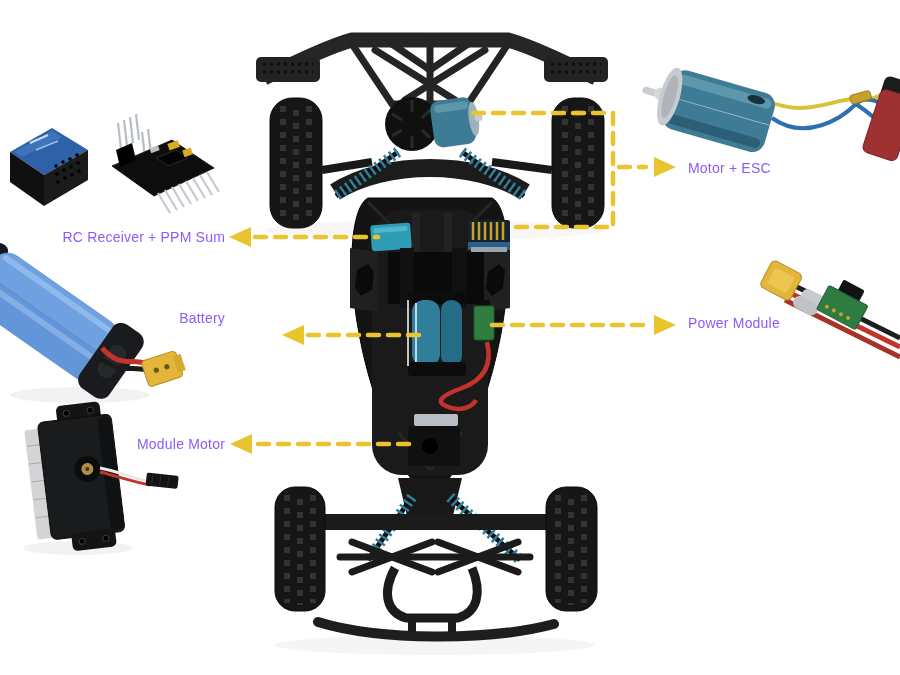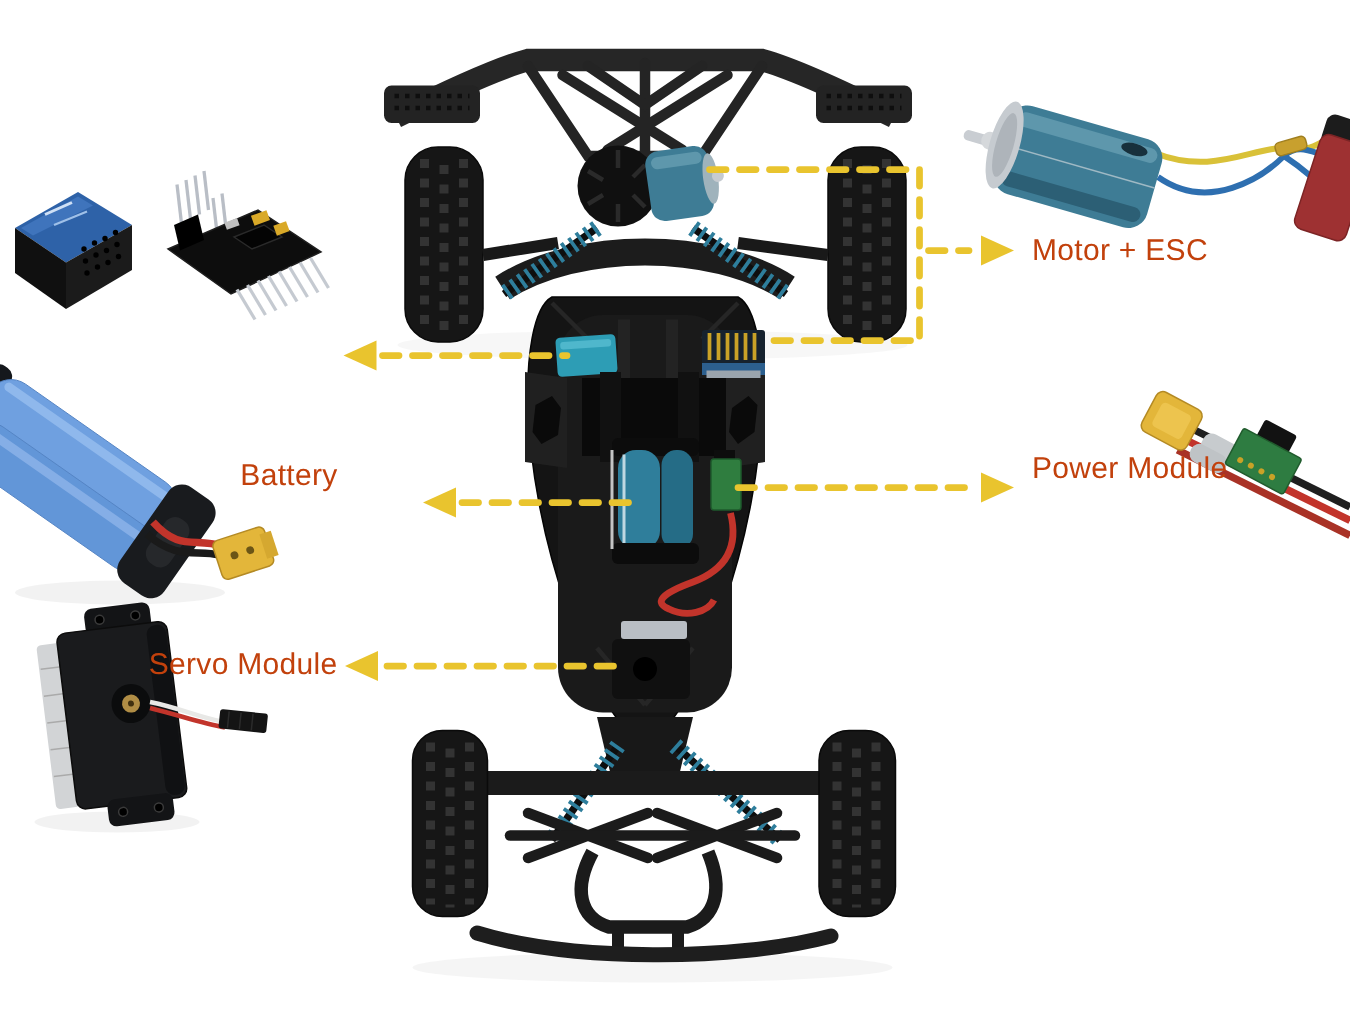--- a/index.html
+++ b/index.html
@@ -2,21 +2,21 @@
 <html><head>
 <meta charset="utf-8">
 <style>
   html,body{margin:0;padding:0;background:#ffffff;}
   .canvas{
     position:relative;width:900px;height:675px;background:#ffffff;
     font-family:"Liberation Sans",sans-serif;overflow:hidden;
   }
   .callout-label{
     position:absolute;transform:translateY(-50%);
-    font-size:20px;letter-spacing:.2px;color:#c2410c;white-space:nowrap;
+    font-size:14px;letter-spacing:.2px;color:#8b5cf6;white-space:nowrap;
   }
   svg{position:absolute;left:0;top:0;}
 </style>
 </head>
 <body>
 
 <div class="canvas">
 <svg width="900" height="675" viewBox="0 0 900 675">
 
   <g>
@@ -352,16 +352,17 @@
   <g fill="#E9C42E">
     <polygon points="676,167 654,157 654,177"></polygon>
     <polygon points="676,325 654,315 654,335"></polygon>
     <polygon points="229,237 251,227 251,247"></polygon>
     <polygon points="282,335 304,325 304,345"></polygon>
     <polygon points="230,444 252,434 252,454"></polygon>
   </g>
 </svg>
 
 <div class="callout-label" style="left:688px;top:168px">Motor + ESC</div>
+<div class="callout-label" style="right:675px;top:237px">RC Receiver + PPM Sum</div>
 <div class="callout-label" style="right:675px;top:318px">Battery</div>
-<div class="callout-label" style="left:688px;top:313px">Power Module</div>
-<div class="callout-label" style="right:675px;top:444px">Servo Module</div>
+<div class="callout-label" style="left:688px;top:323px">Power Module</div>
+<div class="callout-label" style="right:675px;top:444px">Module Motor</div>
 </div>
 
 </body></html>

